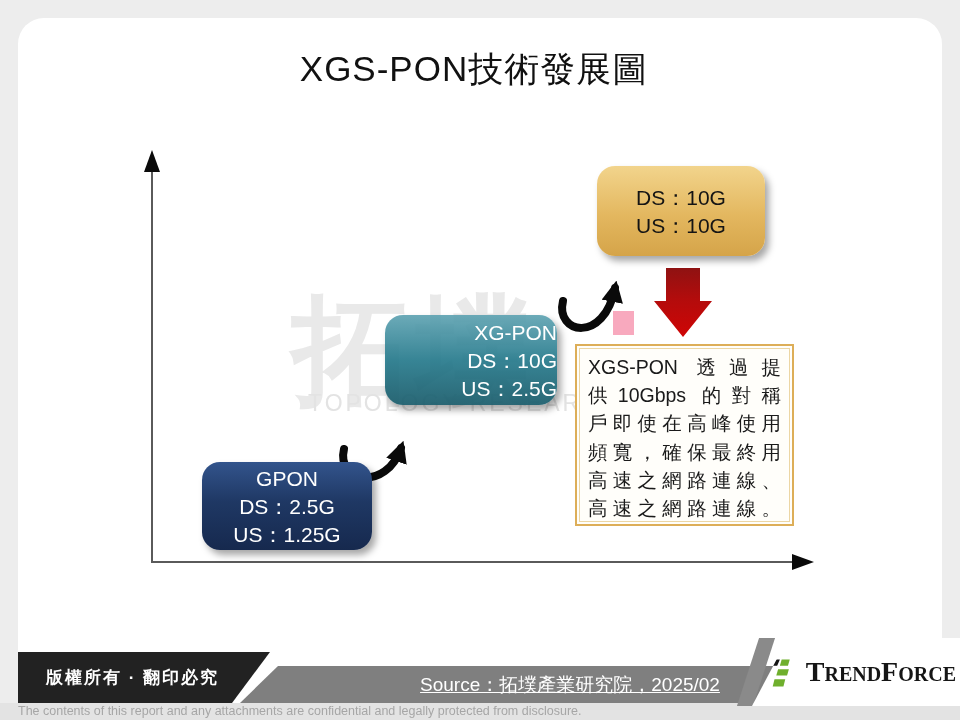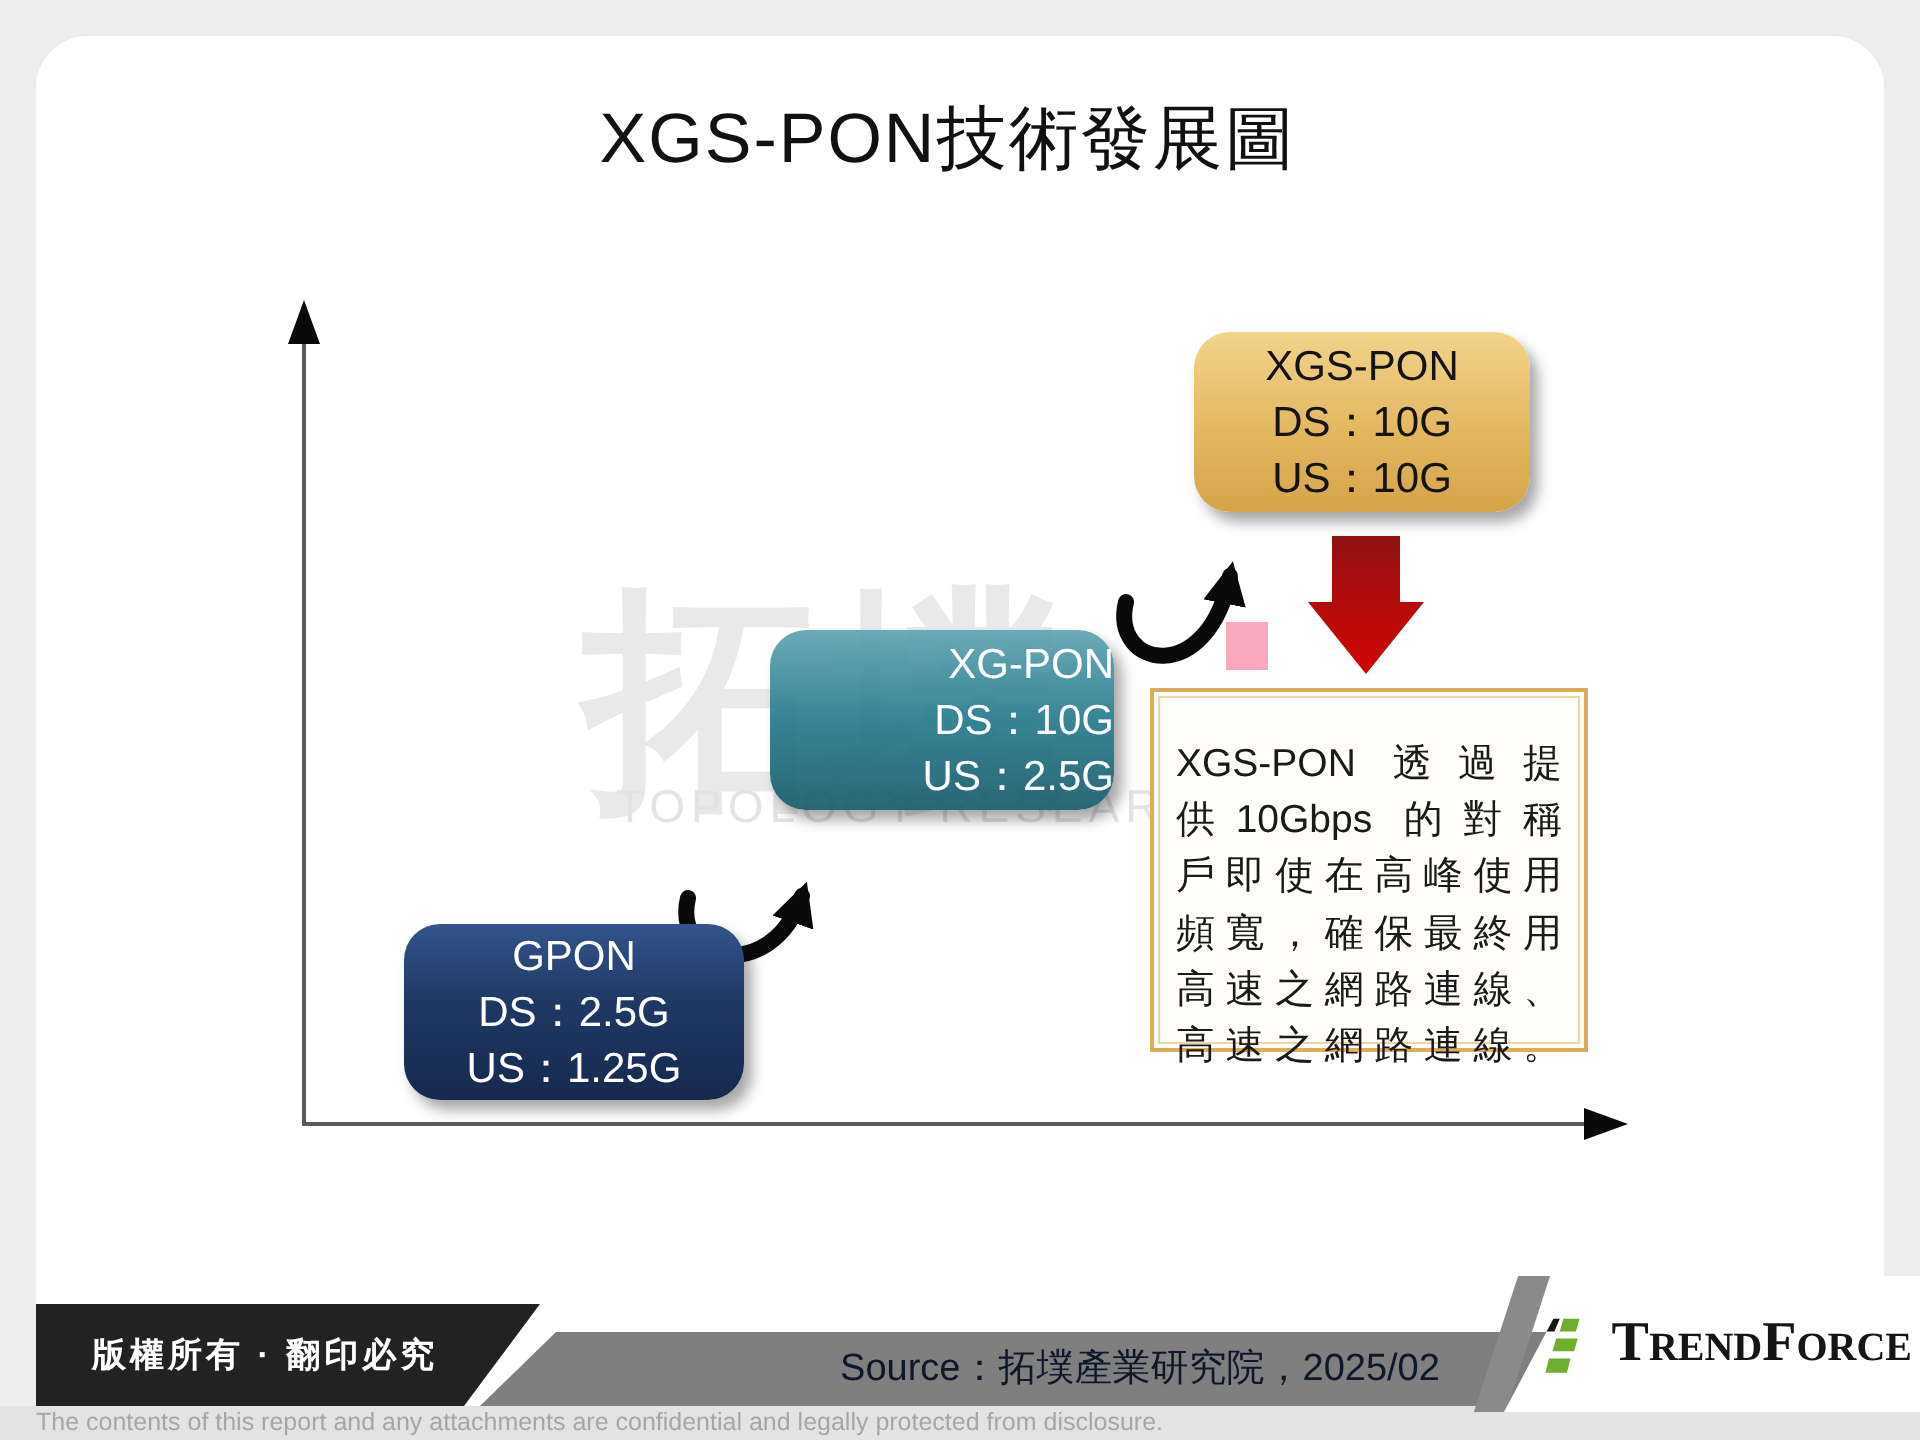--- a/index.html
+++ b/index.html
@@ -24,32 +24,32 @@
   .node-gpon{left:170px;top:462px;width:170px;height:88px;color:#fff;
     background:linear-gradient(180deg,#33548c 0%,#1f3864 45%,#16294e 100%);margin-left:32px;}
   .node-xgpon{left:385px;top:315px;width:172px;height:90px;color:#fff;
     background:linear-gradient(180deg,rgba(95,163,178,.92) 0%,rgba(38,122,140,.92) 50%,rgba(26,92,107,.93) 100%);text-align:right;}
   .node-xgspon{left:597px;top:166px;width:168px;height:90px;color:#141414;
     background:linear-gradient(180deg,#f2d48c 0%,#e3b75f 55%,#d5a449 100%);}
   
   .callout{position:absolute;left:575px;top:344px;width:219px;height:182px;z-index:3;
     background:#fffefa;border:2px solid #ddae58;box-sizing:border-box;
     box-shadow:inset 0 0 0 2px #fffefa, inset 0 0 0 3px #ecd6a4;
-    padding:22px 11px 0 11px;}
+    padding:7px 11px 0 11px;}
   .callout .cl-line{font-size:19.5px;line-height:28.2px;color:#1a1a1a;
     text-align:justify;text-align-last:justify;}
   
   .footer-black{position:absolute;left:18px;top:652px;width:252px;height:51px;z-index:5;
     background:#222;clip-path:polygon(0 0,100% 0,calc(100% - 38px) 100%,0 100%);
     color:#fff;font-size:17px;font-weight:700;letter-spacing:2px;
     display:flex;align-items:center;padding-left:28px;box-sizing:border-box;}
   .footer-gray{position:absolute;left:240px;top:666px;width:720px;height:37px;z-index:4;
     background:#7f7f7f;clip-path:polygon(38px 0,100% 0,100% 100%,0 100%);}
   .footer-source{position:absolute;left:60px;top:0;width:540px;height:37px;line-height:37px;
-    text-align:center;color:#0f172a;font-size:19px;}
+    text-align:center;color:#ffffff;font-size:19px;text-decoration:underline;}
   .brand-stripe{position:absolute;left:748px;top:638px;width:16px;height:68px;z-index:5;
     background:#8a8a8a;transform:skewX(-18deg);}
   .brand-panel{position:absolute;left:752px;top:638px;width:208px;height:68px;z-index:6;
     background:#fff;clip-path:polygon(36px 0,100% 0,100% 100%,0 100%);
     display:flex;align-items:center;justify-content:flex-end;padding-right:4px;box-sizing:border-box;gap:16px;}
   .brand-text{font-family:"Liberation Serif","DejaVu Serif",serif;font-variant-caps:small-caps;
     font-weight:600;font-size:28px;color:#151515;letter-spacing:0px;}
   .disclaimer{position:absolute;left:0;top:703px;width:960px;height:17px;z-index:3;
     background:#e3e3e3;color:#a6a6a6;font-size:12.5px;line-height:17px;padding-left:18px;box-sizing:border-box;}
 </style>
@@ -100,21 +100,20 @@
     <div>US：1.25G</div>
   </div>
 
   <div class="node node-xgpon">
     <div>XG-PON</div>
     <div>DS：10G</div>
     <div>US：2.5G</div>
   </div>
 
   <div class="node node-xgspon">
-    <div>XGS-PON</div>
     <div>DS：10G</div>
     <div>US：10G</div>
   </div>
 
   <div class="callout">
     <div class="cl-line">XGS-PON 透過提</div>
     <div class="cl-line">供10Gbps 的對稱</div>
     <div class="cl-line">戶即使在高峰使用</div>
     <div class="cl-line">頻寬，確保最終用</div>
     <div class="cl-line">高速之網路連線、</div>

